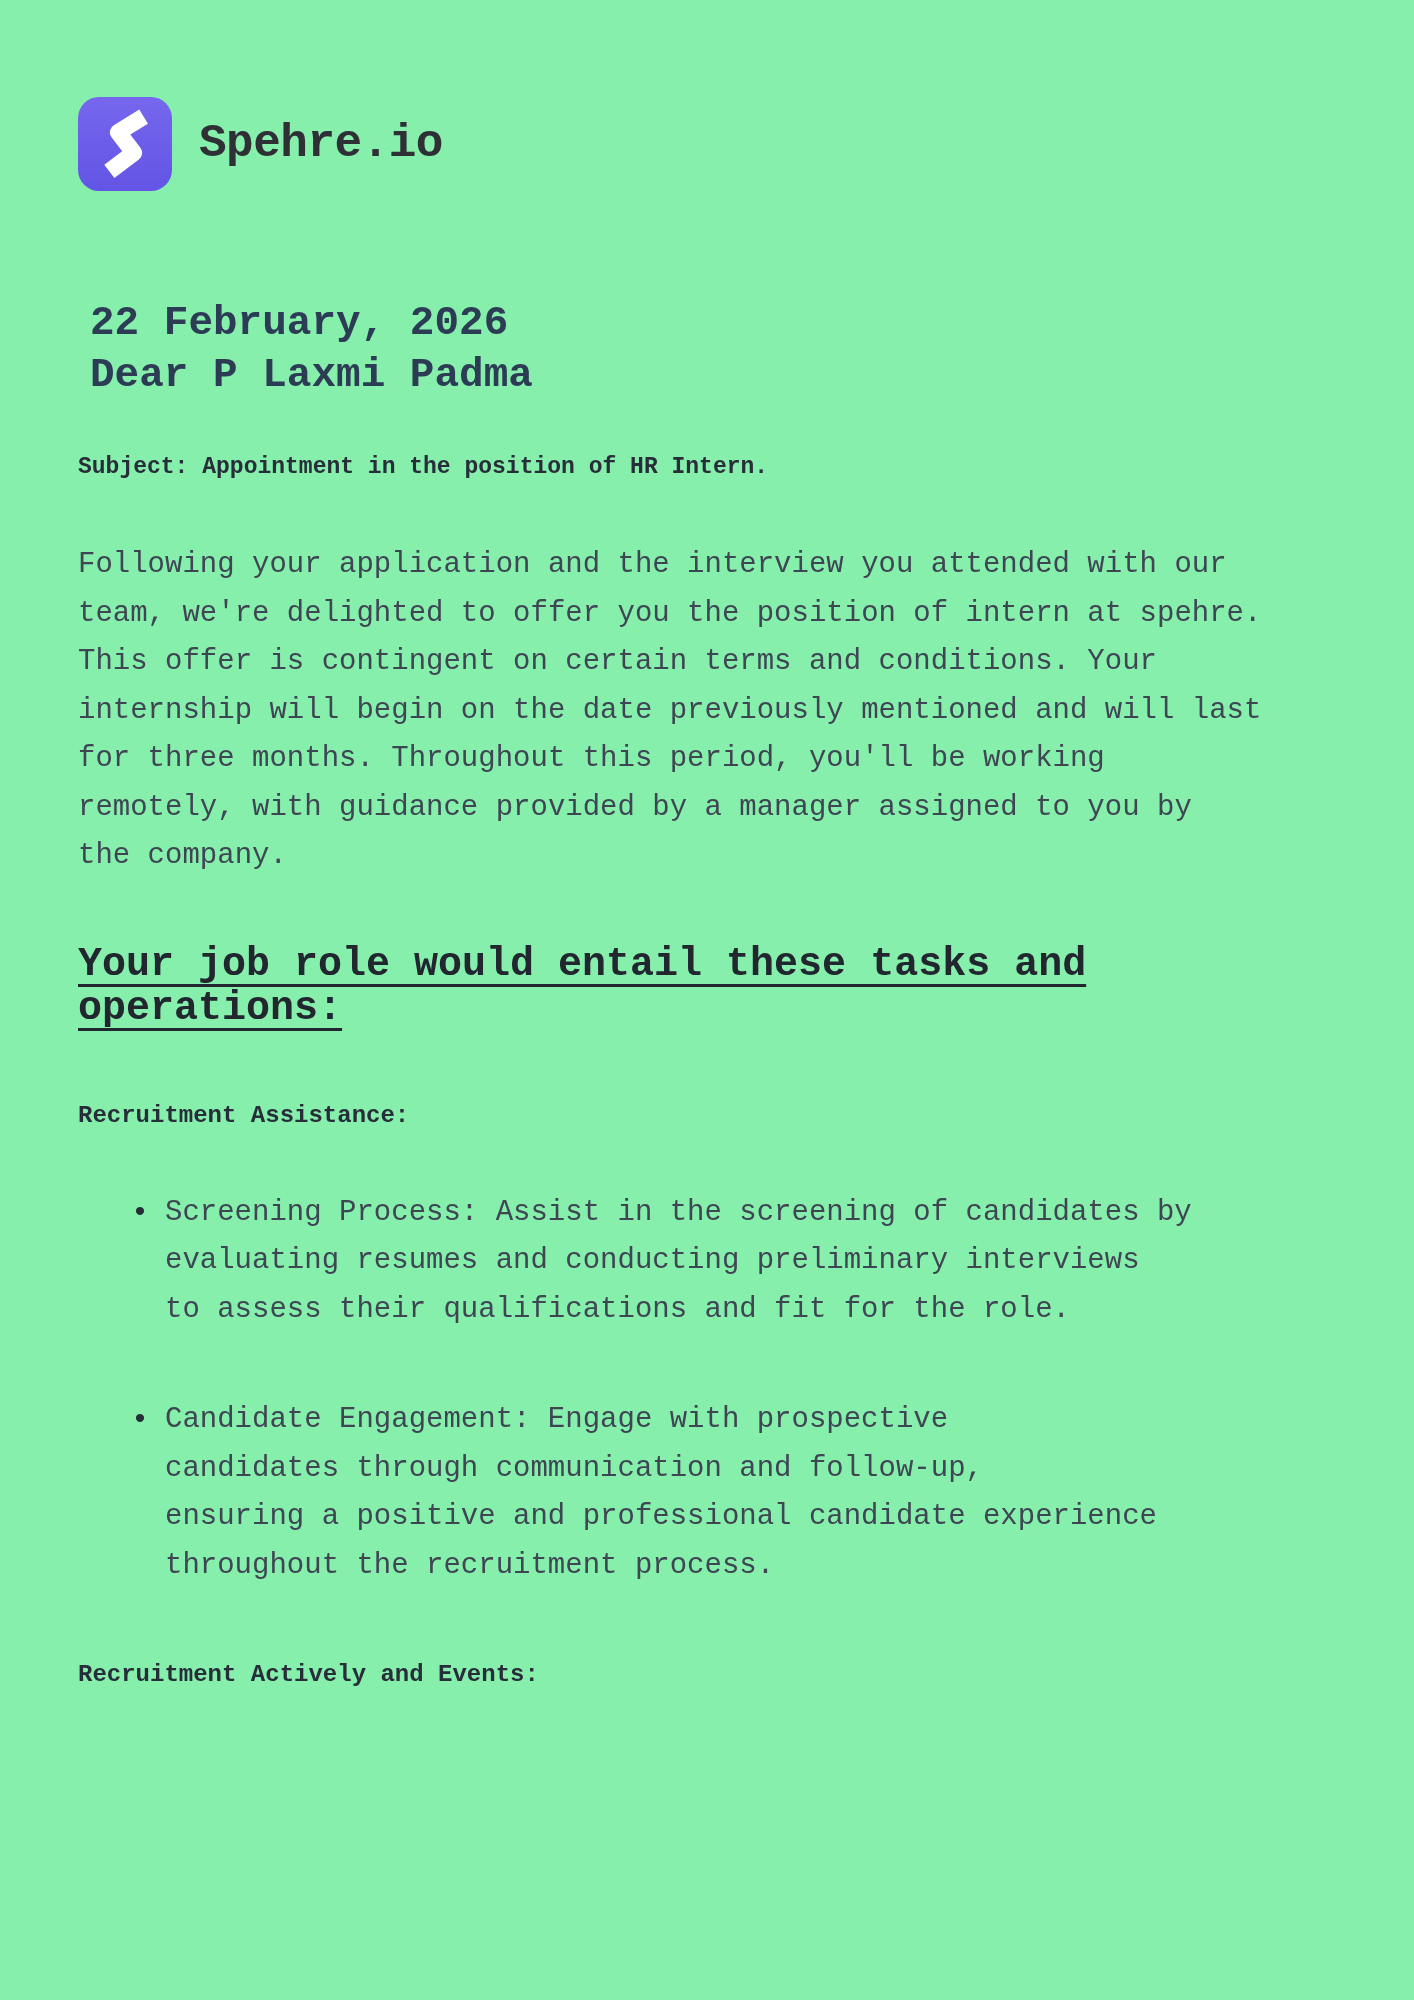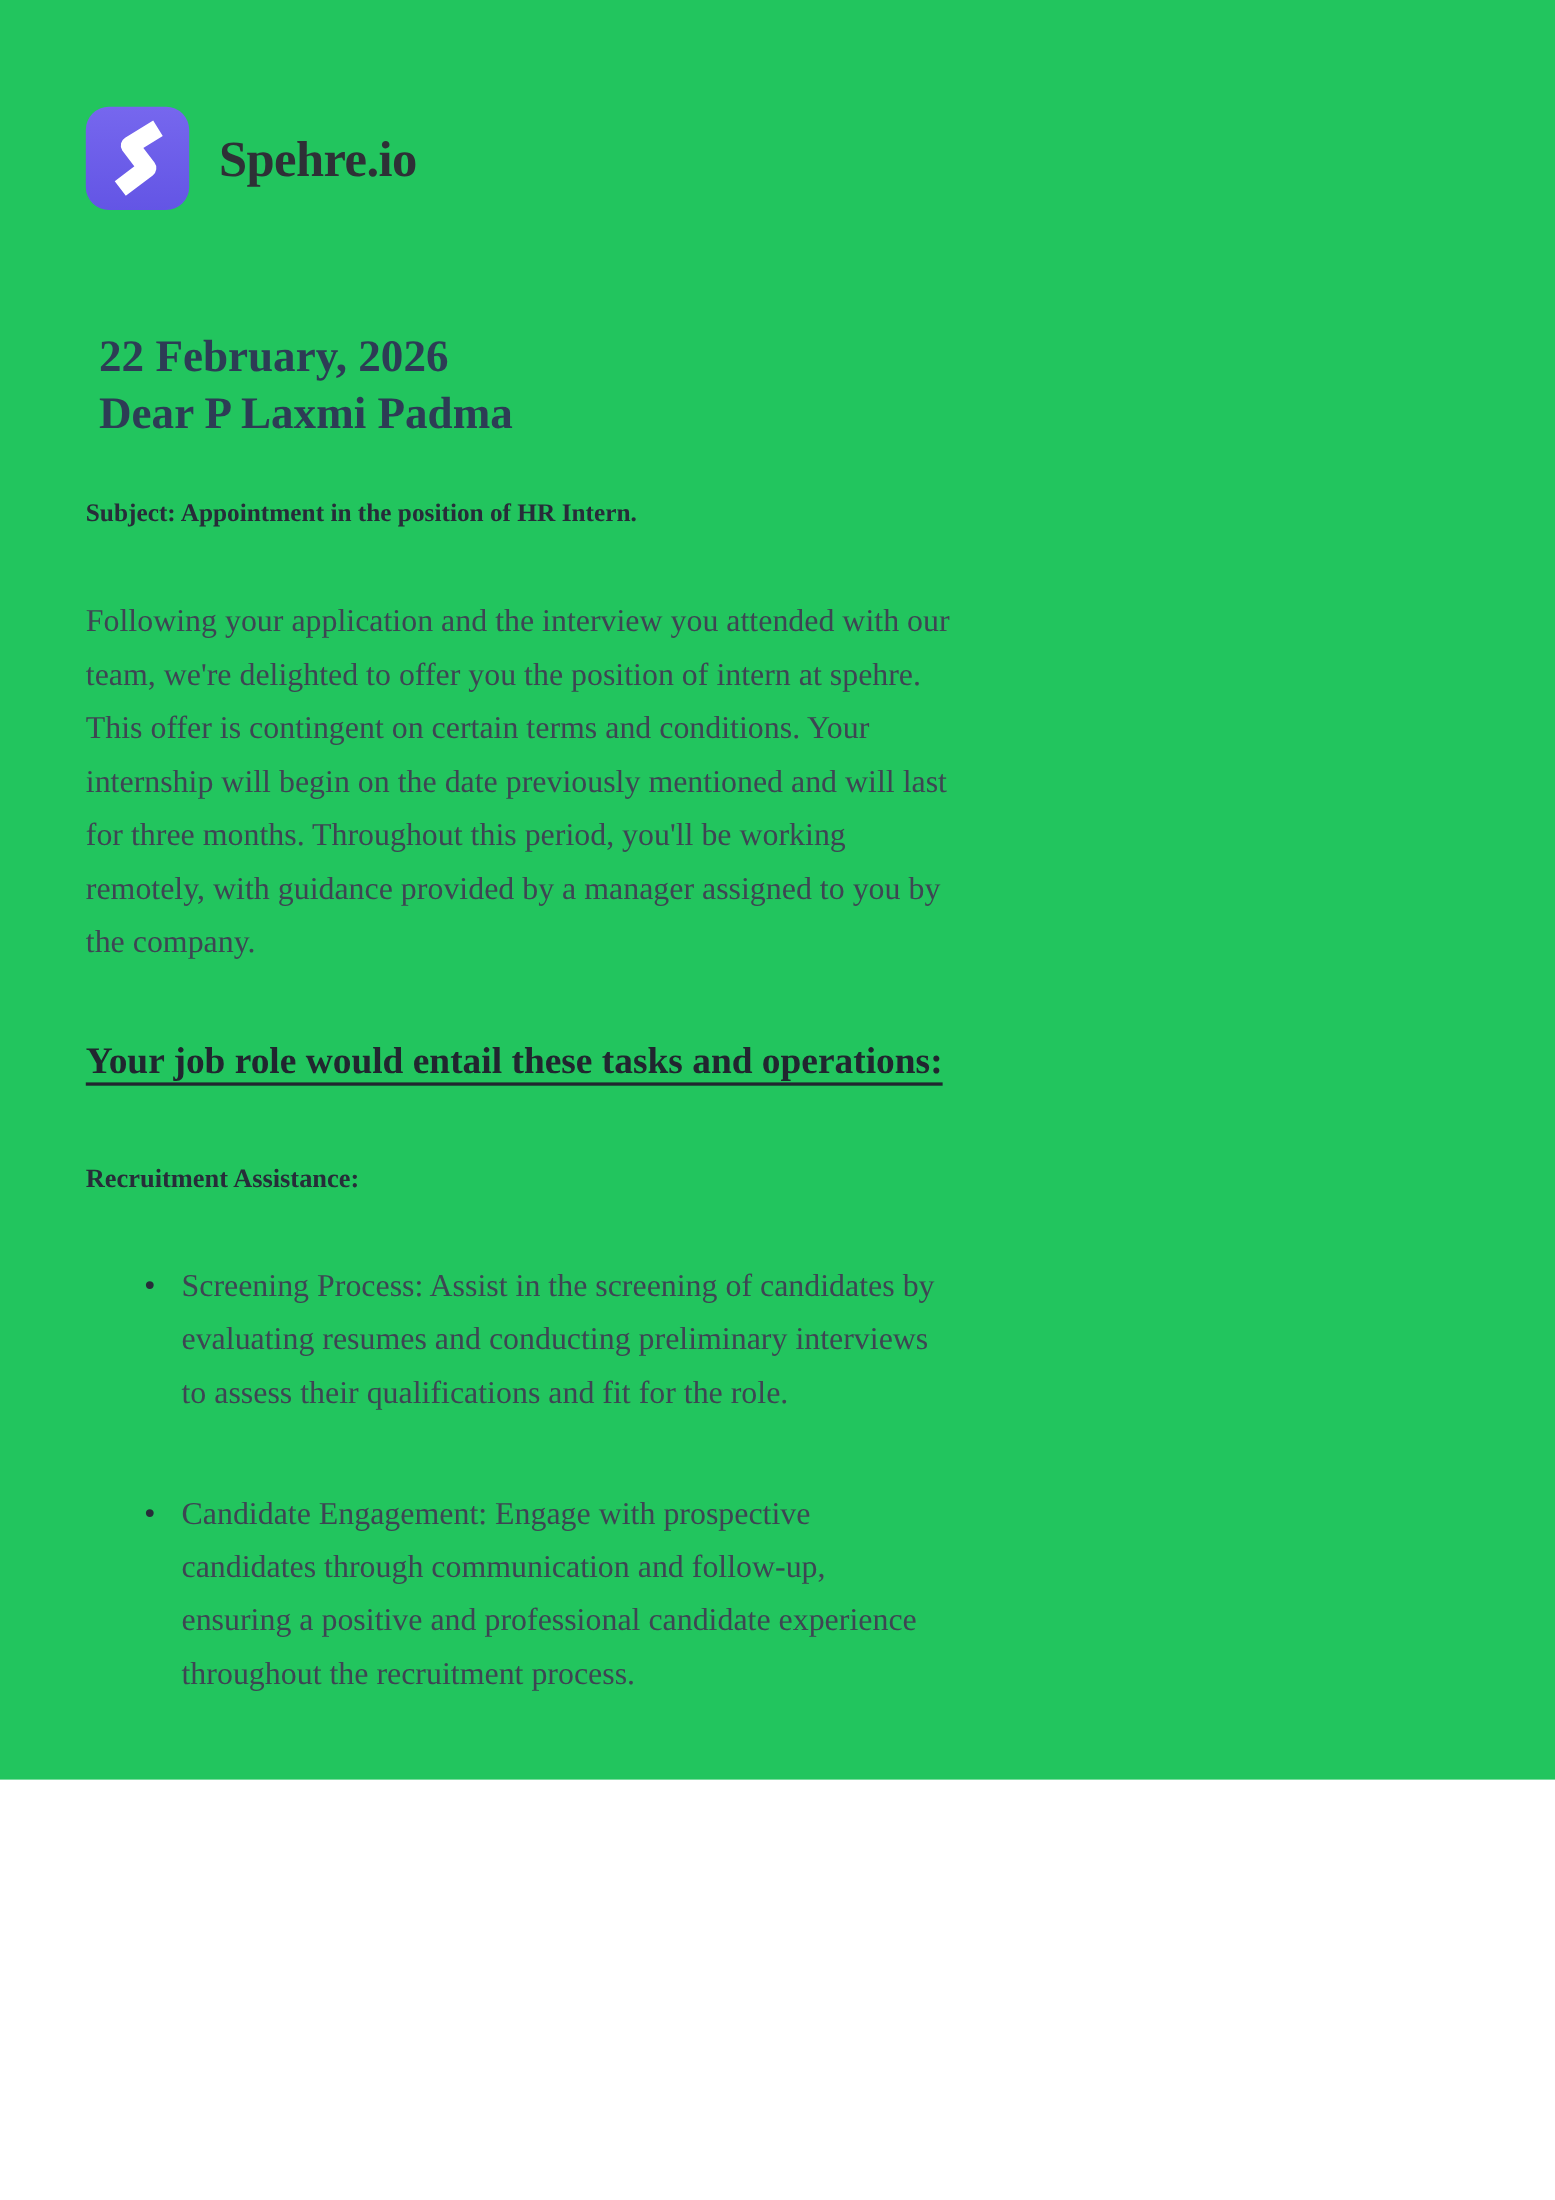--- a/index.html
+++ b/index.html
@@ -1,23 +1,23 @@
 <!DOCTYPE html>
 <html><head>
 <meta charset="utf-8">
 <style>
   html, body { margin: 0; padding: 0; background: #ffffff; }
   .page {
     position: relative;
     width: 1414px;
-    height: 1618px;
-    background: #22c55e;
+    height: 2000px;
+    background: #86efac;
     box-sizing: border-box;
     padding: 0 80px 0 78px;
-    font-family: Liberation Serif, serif;
+    font-family: Liberation Mono, monospace;
     overflow: hidden;
   }
   
   .brand {
     display: flex;
     align-items: center;
     gap: 27px;
     padding-top: 97px;
   }
   .logo-tile {
@@ -59,21 +59,21 @@
     margin: 54px 0 0 0;
     font-size: 29px;
     line-height: 48.5px;
     font-weight: 400;
     color: #3e4553;
     white-space: pre-line;
   }
   
   .tasks-heading {
     margin: 62px 0 0 0;
-    font-size: 34px;
+    font-size: 40px;
     line-height: 44px;
     font-weight: 700;
     color: #21262f;
     text-decoration: underline;
     text-decoration-thickness: 3px;
     text-underline-offset: 9px;
   }
   
   .section-title {
     margin: 64px 0 0 0;

